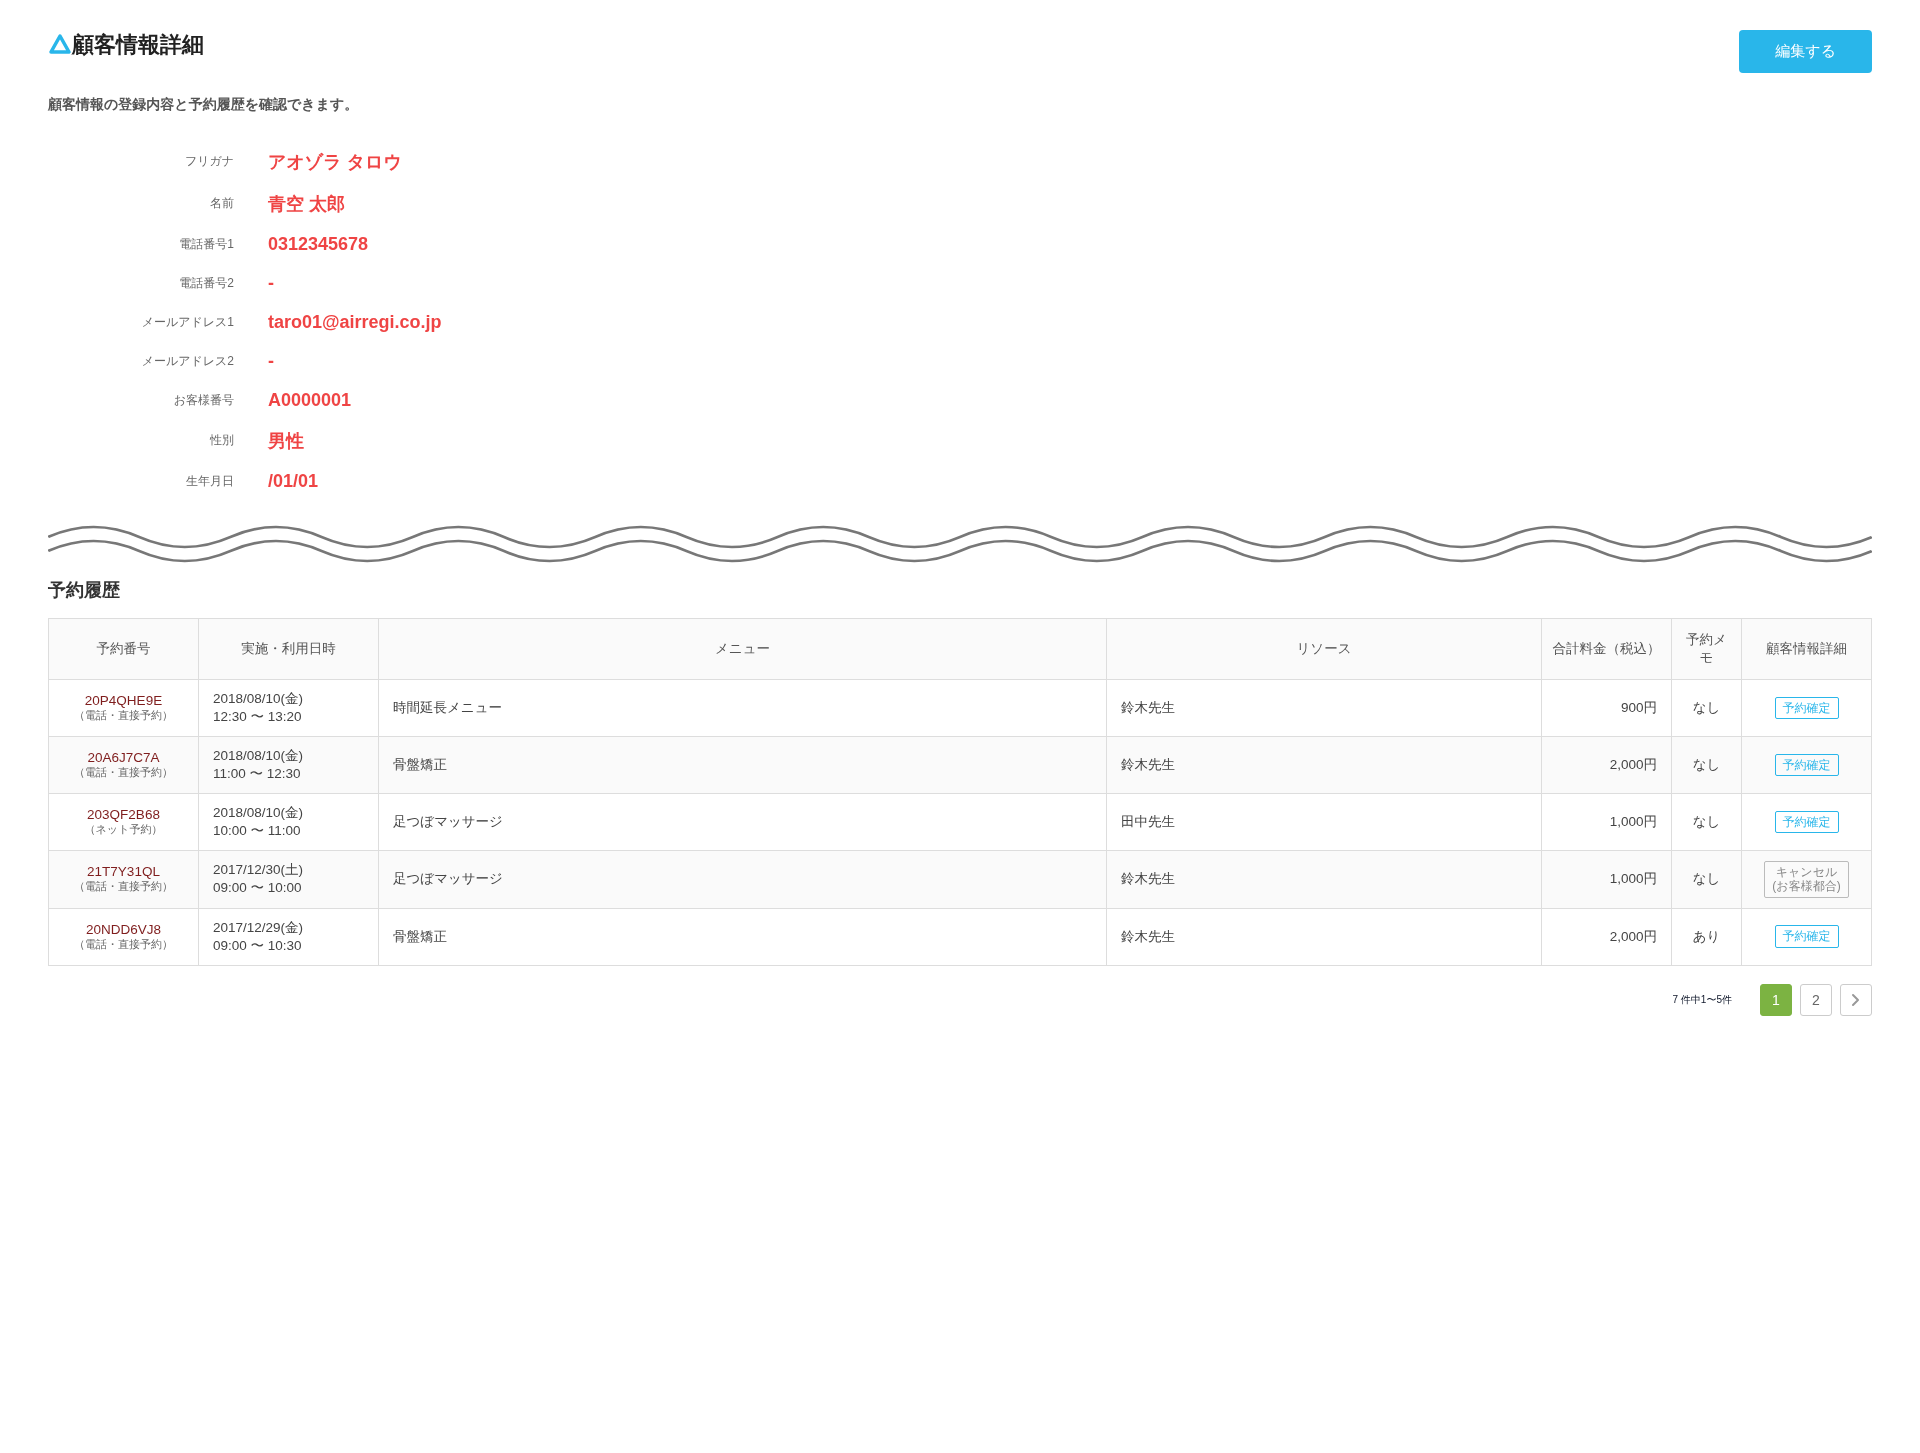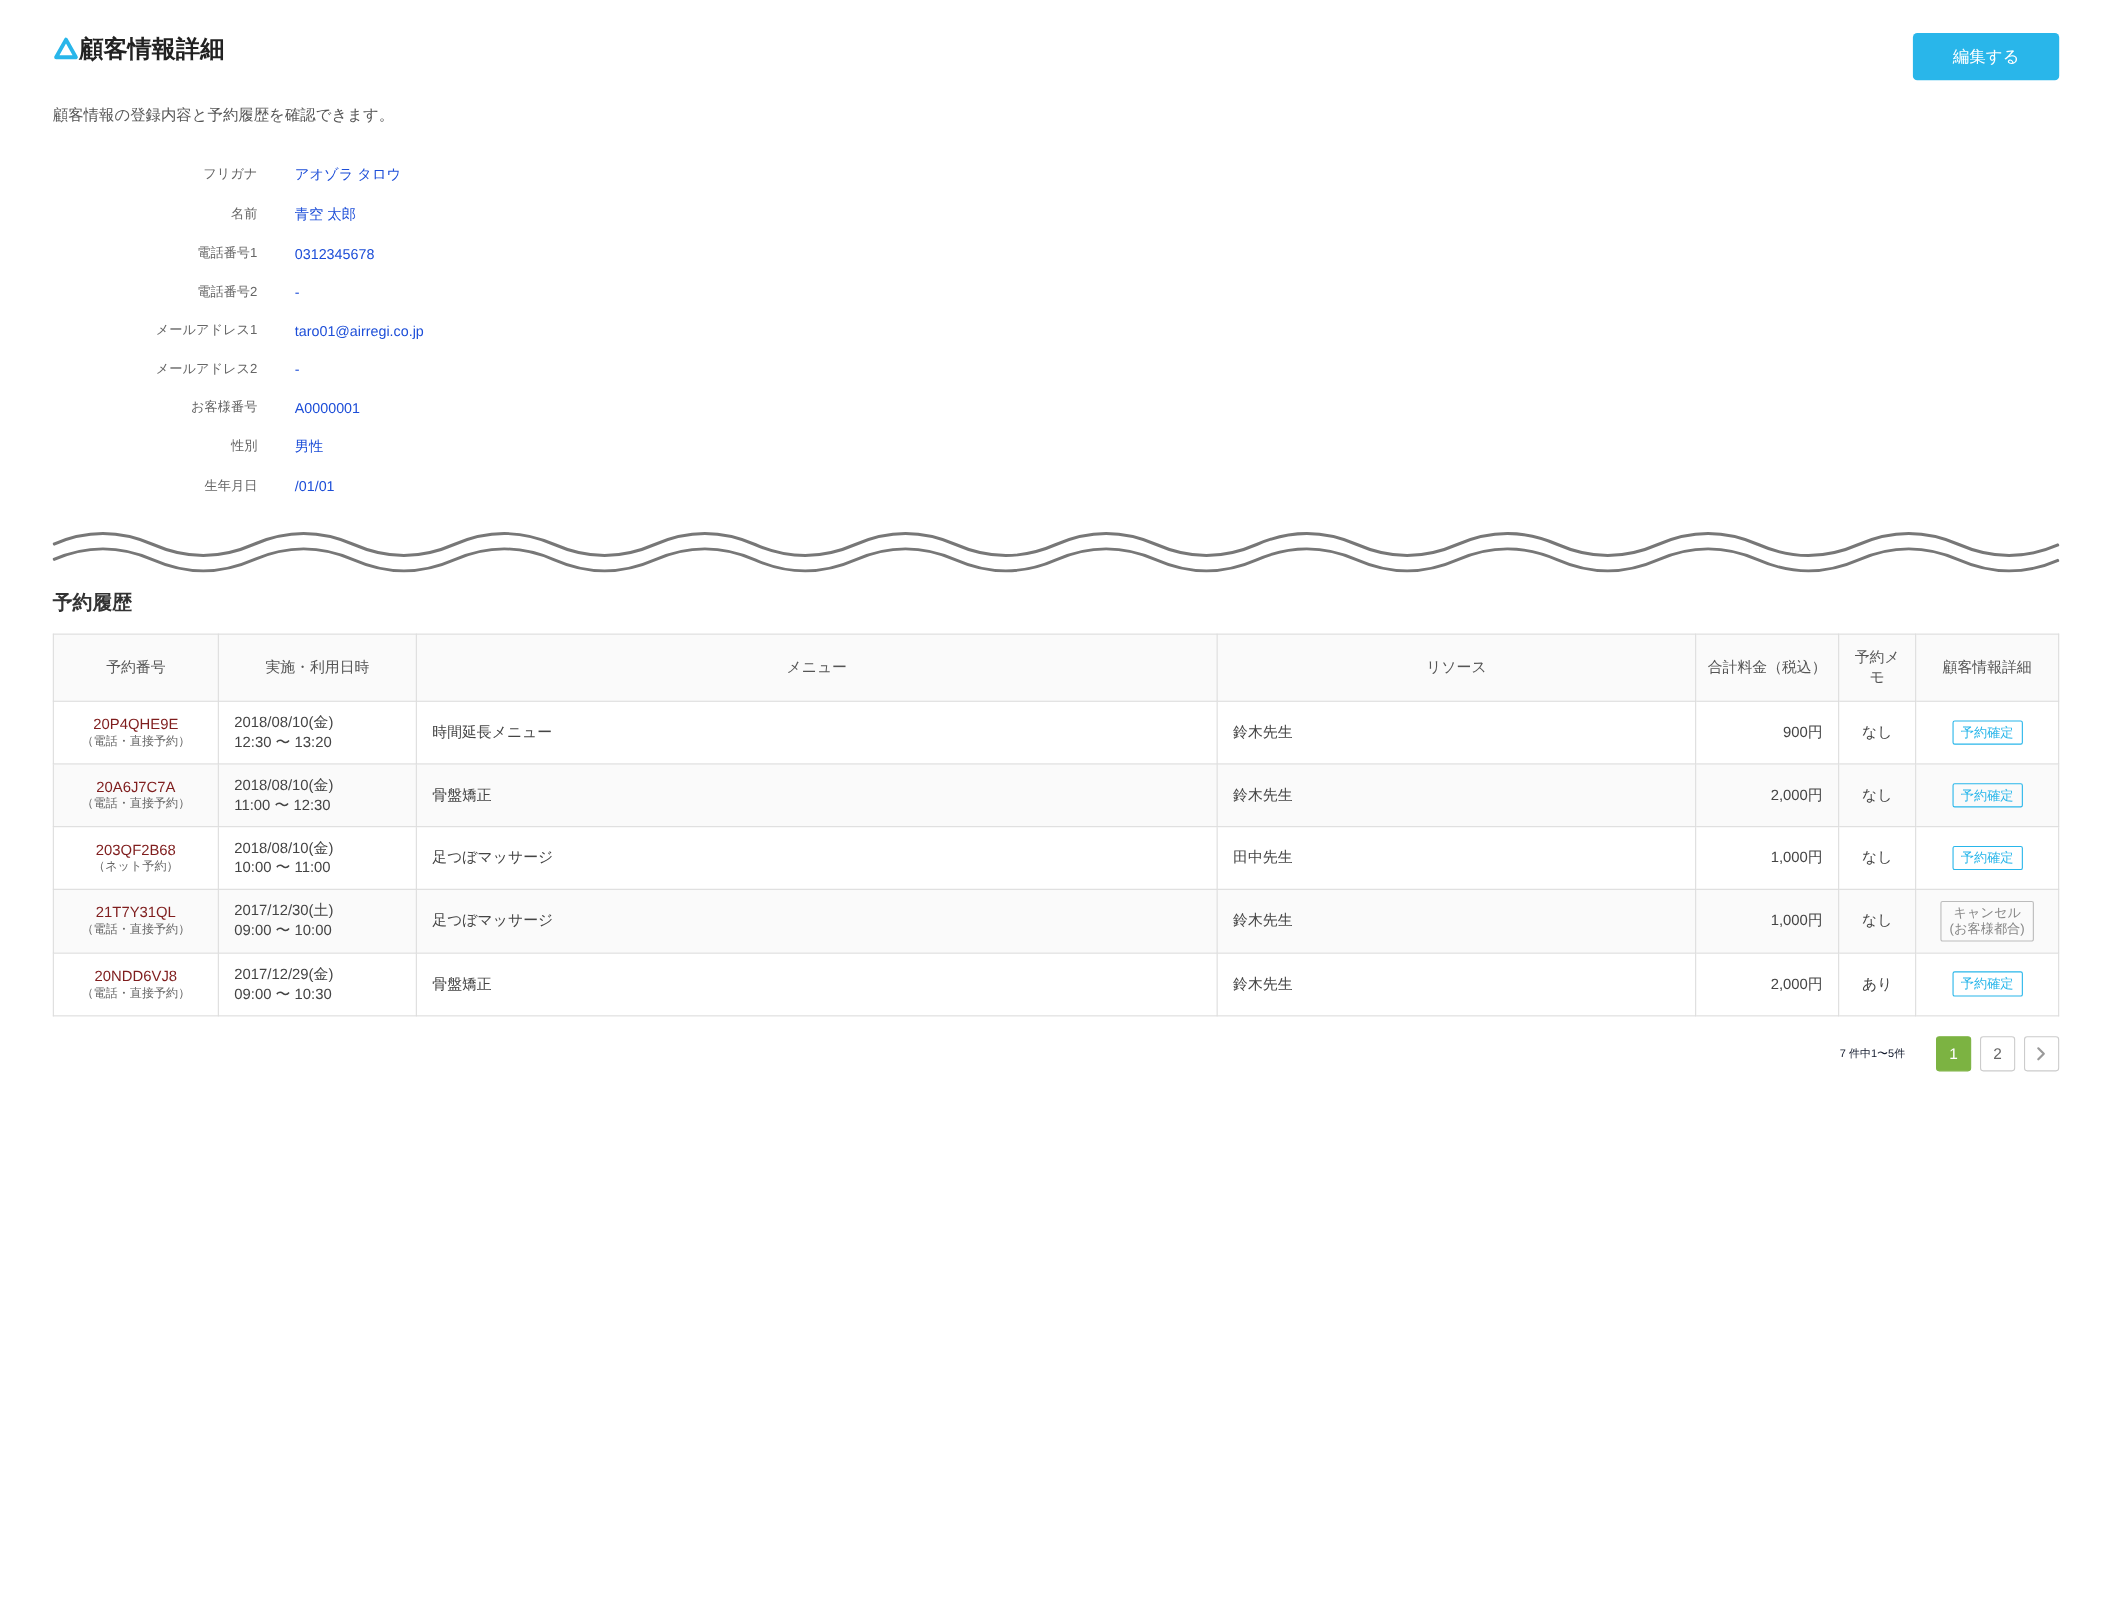--- a/index.html
+++ b/index.html
@@ -39,39 +39,41 @@
       padding: 12px 36px;
       font-size: 15px;
       cursor: pointer;
       font-family: inherit;
     }
     .description {
       color: #555;
       line-height: 1.7;
       margin-bottom: 24px;
       font-size: 14px;
+      font-weight: bold;
     }
     .detail-block {
       margin-bottom: 10px;
     }
     .detail-row {
       display: flex;
       align-items: center;
       padding: 9px 0;
     }
     .detail-label {
       width: 220px;
       text-align: right;
       color: #666;
       font-size: 12px;
       padding-right: 34px;
     }
     .detail-value {
-      color: #1d4ed8;
-      font-size: 13px;
+      color: #ef4444;
+      font-size: 18px;
+      font-weight: bold;
     }
     .wave-separator {
       width: 100%;
       height: 60px;
       margin: 0 0 4px 0;
     }
     .section-title {
       font-size: 18px;
       font-weight: 700;
       color: #333;

